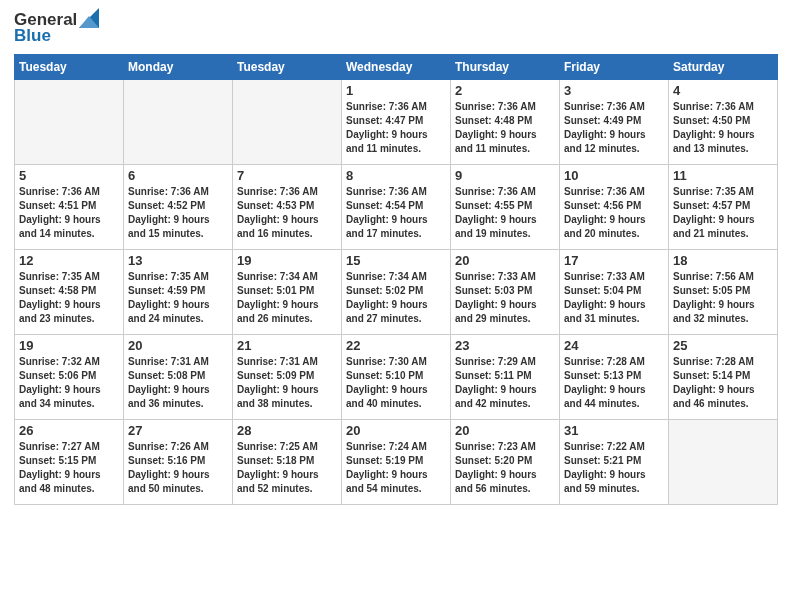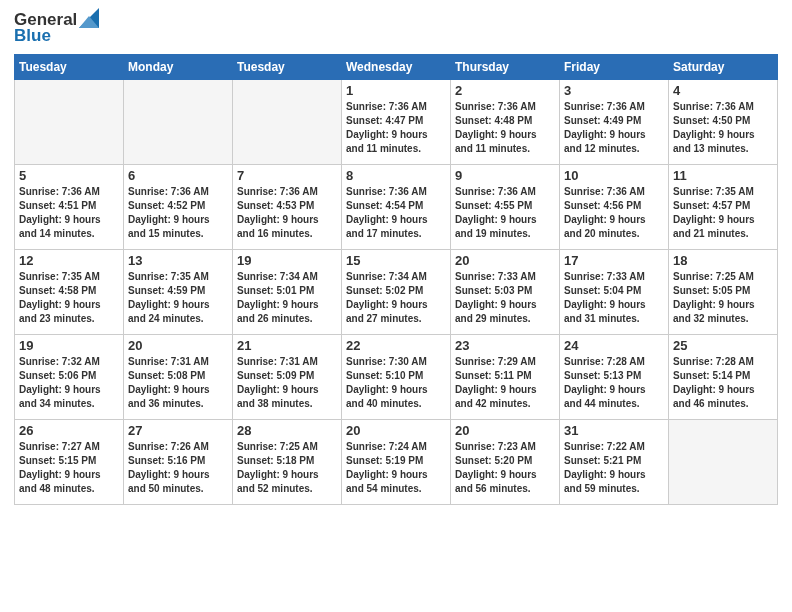--- a/index.html
+++ b/index.html
@@ -235,21 +235,21 @@
           </td>
           <td>
             <div class="day-number">17</div>
             <div class="day-info">Sunrise: 7:33 AM
 Sunset: 5:04 PM
 Daylight: 9 hours
 and 31 minutes.</div>
           </td>
           <td>
             <div class="day-number">18</div>
-            <div class="day-info">Sunrise: 7:25 AM
+            <div class="day-info">Sunrise: 7:56 AM
 Sunset: 5:05 PM
 Daylight: 9 hours
 and 32 minutes.</div>
           </td>
         </tr>
         <tr>
           <td>
             <div class="day-number">19</div>
             <div class="day-info">Sunrise: 7:32 AM
 Sunset: 5:06 PM

